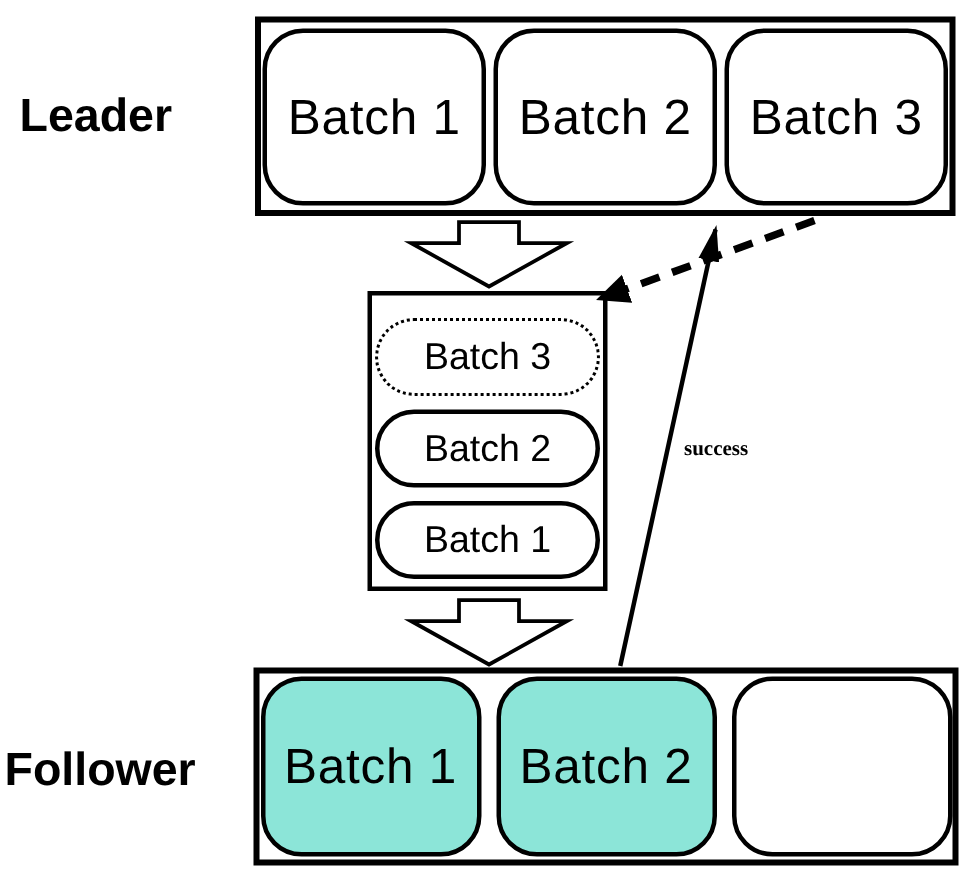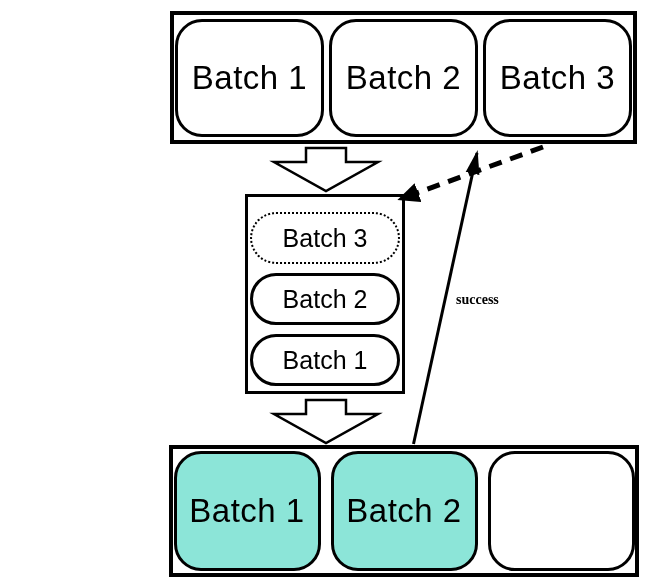--- a/index.html
+++ b/index.html
@@ -94,33 +94,35 @@
     width: 645px; height: 585px;
     z-index: 5;
     pointer-events: none;
   }
 </style>
 </head>
 <body>
 
 <div class="canvas">
 
+  <div class="side-label" id="leader-label">Leader</div>
 
   <div class="batch-container" id="leader-box">
     <div class="batch-cell">Batch 1</div>
     <div class="batch-cell">Batch 2</div>
     <div class="batch-cell">Batch 3</div>
   </div>
 
   <div id="queue-box">
     <div class="queue-pill pending">Batch 3</div>
     <div class="queue-pill">Batch 2</div>
     <div class="queue-pill">Batch 1</div>
   </div>
 
+  <div class="side-label" id="follower-label">Follower</div>
 
   <div class="batch-container" id="follower-box">
     <div class="batch-cell replicated">Batch 1</div>
     <div class="batch-cell replicated">Batch 2</div>
     <div class="batch-cell"></div>
   </div>
 
   <div id="success-label">success</div>
 
   <svg class="overlay" viewBox="0 0 645 585" xmlns="http://www.w3.org/2000/svg">

